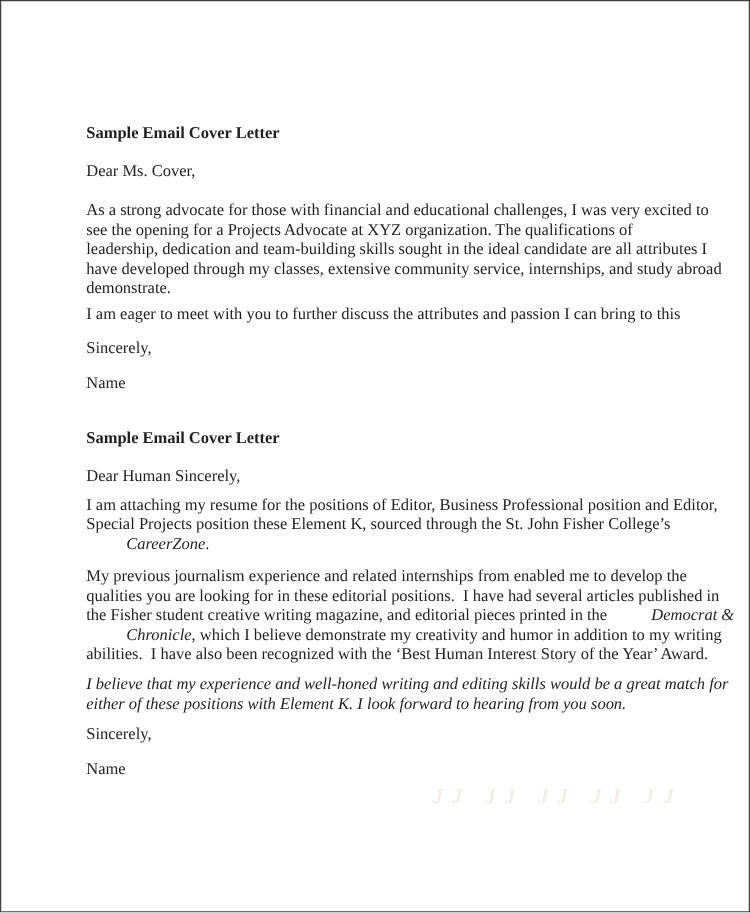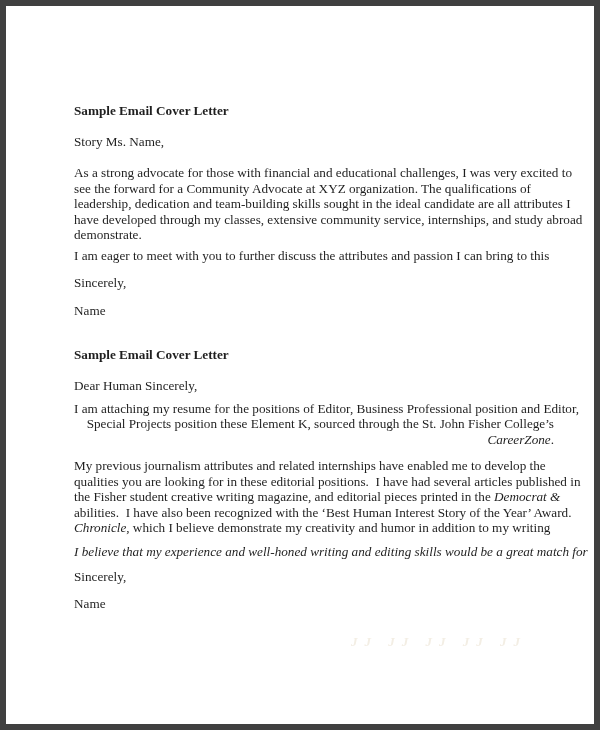--- a/index.html
+++ b/index.html
@@ -2,69 +2,69 @@
 <html><head>
 <meta charset="utf-8">
 <style>
   html, body { margin: 0; padding: 0; background: #ffffff; }
   .page {
     position: relative;
     width: 600px;
     height: 730px;
     box-sizing: border-box;
     background: #ffffff;
-    border: 6px solid #404040;
+    border: 1px solid #404040;
     padding: 97px 40px 0 68px;
     font-family: "Liberation Serif", serif;
     font-size: 13.2px;
     line-height: 15.5px;
     color: #1f1f1f;
     overflow: hidden;
   }
   .line { white-space: pre; }
   .heading { font-weight: 700; }
-  .em { font-style: italic; }
+  .em { font-style: italic; margin-left: 32px; }
   
   .h1m   { margin: 0 0 15px 0; }
   .sal1  { margin: 0 0 13.5px 0; }
   .p1a   { margin: 16px 0 5px 0; }
   .p1b   { margin: 0 0 12px 0; }
   .sin1  { margin: 0 0 12px 0; }
   .name1 { margin: 0 0 29px 0; }
   .h2m   { margin: 0 0 15px 0; }
   .sal2  { margin: 0 0 7.5px 0; }
-  .p2a   { margin: 0 0 11px 0; text-align: right; }
+  .p2a   { margin: 0 0 11px 0; }
   .p2b   { margin: 0 0 8.5px 0; }
   .p2c   { margin: 0 0 9px 0; font-style: italic; }
   .sin2  { margin: 0 0 12px 0; }
   .name2 { margin: 0; }
   .watermark {
     position: absolute;
     left: 345px;
     top: 628px;
     font-style: italic;
     font-weight: 700;
-    font-size: 13px;
+    font-size: 17px;
     letter-spacing: 7px;
     color: #f3eee4;
     user-select: none;
   }
 </style>
 </head>
 <body>
 
 <div class="page">
 
   <section>
     <div class="line heading h1m">Sample Email Cover Letter</div>
-    <div class="line sal1">Story Ms. Name,</div>
+    <div class="line sal1">Dear Ms. Cover,</div>
 
     <div class="p1a">
       <div class="line">As a strong advocate for those with financial and educational challenges, I was very excited to</div>
-      <div class="line">see the forward for a Community Advocate at XYZ organization. The qualifications of</div>
+      <div class="line">see the opening for a Projects Advocate at XYZ organization. The qualifications of</div>
       <div class="line">leadership, dedication and team-building skills sought in the ideal candidate are all attributes I</div>
       <div class="line">have developed through my classes, extensive community service, internships, and study abroad</div>
       <div class="line">demonstrate.</div>
     </div>
 
     <div class="p1b">
       <div class="line">I am eager to meet with you to further discuss the attributes and passion I can bring to this</div>
     </div>
 
     <div class="line sin1">Sincerely,</div>
@@ -75,29 +75,30 @@
     <div class="line heading h2m">Sample Email Cover Letter</div>
     <div class="line sal2">Dear Human Sincerely,</div>
 
     <div class="p2a">
       <div class="line">I am attaching my resume for the positions of Editor, Business Professional position and Editor,</div>
       <div class="line">Special Projects position these Element K, sourced through the St. John Fisher College’s</div>
       <div class="line"><span class="em">CareerZone</span><span>.</span></div>
     </div>
 
     <div class="p2b">
-      <div class="line">My previous journalism attributes and related internships have enabled me to develop the</div>
+      <div class="line">My previous journalism experience and related internships from enabled me to develop the</div>
       <div class="line">qualities you are looking for in these editorial positions.  I have had several articles published in</div>
       <div class="line"><span>the Fisher student creative writing magazine, and editorial pieces printed in the </span><span class="em">Democrat &amp;</span></div>
+      <div class="line"><span class="em">Chronicle</span><span>, which I believe demonstrate my creativity and humor in addition to my writing</span></div>
       <div class="line">abilities.  I have also been recognized with the ‘Best Human Interest Story of the Year’ Award.</div>
-      <div class="line"><span class="em">Chronicle</span><span>, which I believe demonstrate my creativity and humor in addition to my writing</span></div>
     </div>
 
     <div class="p2c">
       <div class="line">I believe that my experience and well-honed writing and editing skills would be a great match for</div>
+      <div class="line">either of these positions with Element K. I look forward to hearing from you soon.</div>
     </div>
 
     <div class="line sin2">Sincerely,</div>
     <div class="line name2">Name</div>
   </section>
 
   <div class="watermark">JJ JJ JJ JJ JJ</div>
 </div>
 
 </body></html>

